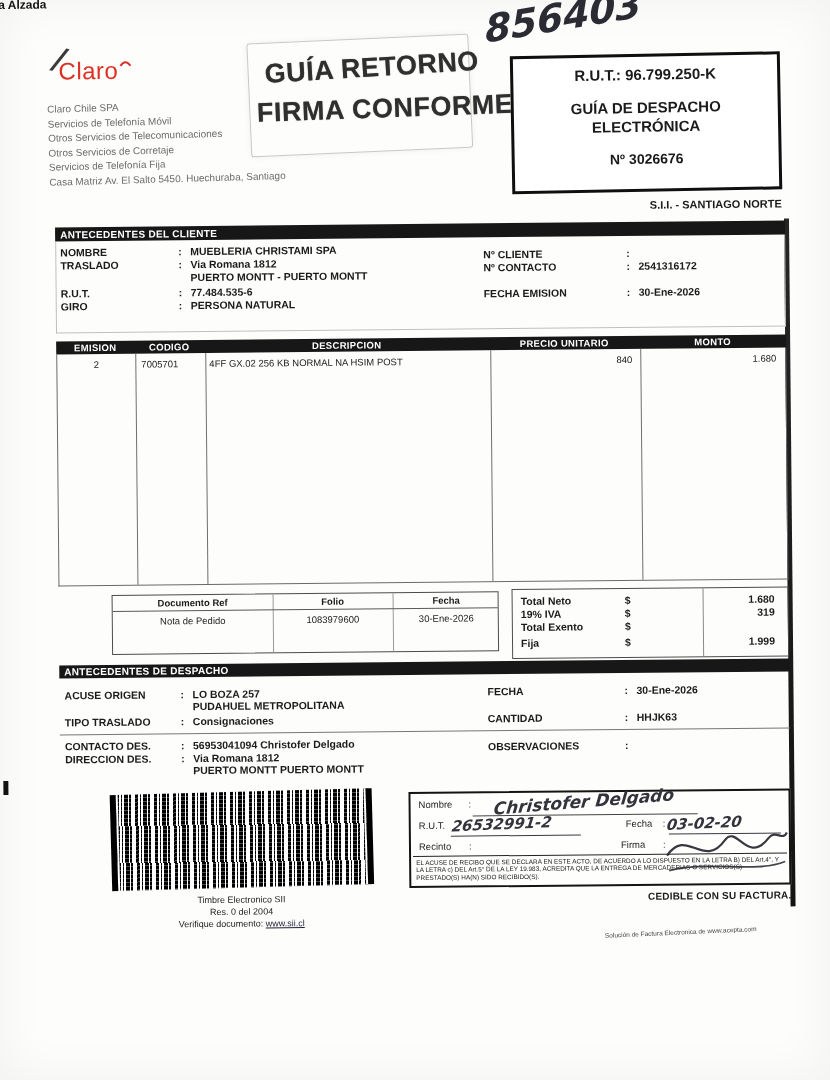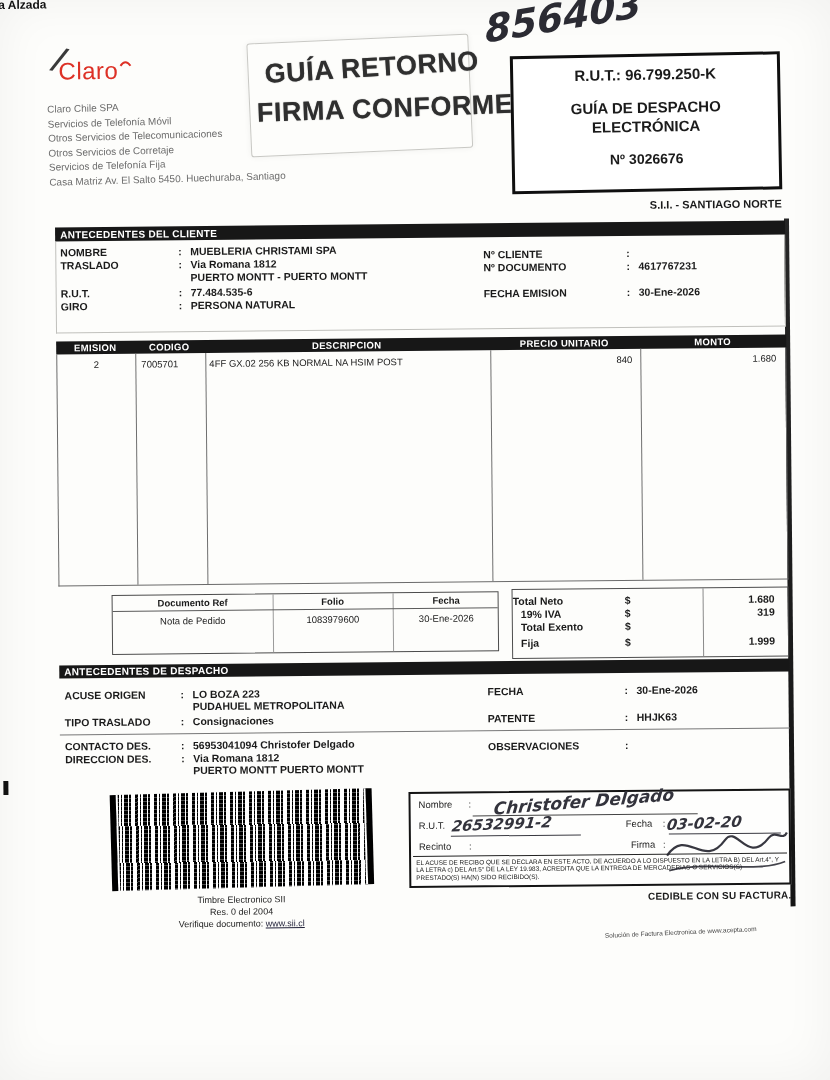--- a/index.html
+++ b/index.html
@@ -97,23 +97,23 @@
   <span class="abs val" style="left:192px;top:284px">77.484.535-6</span>
 
   <span class="abs lbl" style="left:62px;top:297px">GIRO</span>
   <span class="abs lbl" style="left:180px;top:297px">:</span>
   <span class="abs val" style="left:192px;top:297px">PERSONA NATURAL</span>
 
   <span class="abs lbl" style="left:485px;top:249px">Nº CLIENTE</span>
   <span class="abs lbl" style="left:628px;top:249px">:</span>
   <span class="abs val" style="left:640px;top:249px"></span>
 
-  <span class="abs lbl" style="left:485px;top:262px">Nº DOCUMENTO</span>
+  <span class="abs lbl" style="left:485px;top:262px">Nº CONTACTO</span>
   <span class="abs lbl" style="left:628px;top:262px">:</span>
-  <span class="abs val" style="left:640px;top:262px">4617767231</span>
+  <span class="abs val" style="left:640px;top:262px">2541316172</span>
 
   <span class="abs lbl" style="left:485px;top:288px">FECHA EMISION</span>
   <span class="abs lbl" style="left:628px;top:288px">:</span>
   <span class="abs val" style="left:640px;top:288px">30-Ene-2026</span>
 
   <div class="abs bar" style="left:57px;top:338px;width:730px;height:13px">
     <span style="left:0;width:78px;text-align:center;top:1px;font-size:9.5px">EMISION</span>
     <span style="left:78px;width:70px;text-align:center;top:1px;font-size:9.5px">CODIGO</span>
     <span style="left:148px;width:285px;text-align:center;top:1px;font-size:9.5px">DESCRIPCION</span>
     <span style="left:433px;width:150px;text-align:center;top:1px;font-size:9.5px">PRECIO UNITARIO</span>
@@ -138,41 +138,41 @@
     <span class="abs cell" style="left:0;width:160px;text-align:center;top:2px;font-weight:bold">Documento Ref</span>
     <span class="abs cell" style="left:160px;width:120px;text-align:center;top:2px;font-weight:bold">Folio</span>
     <span class="abs cell" style="left:280px;width:107px;text-align:center;top:2px;font-weight:bold">Fecha</span>
     <span class="abs cell" style="left:0;width:160px;text-align:center;top:20px">Nota de Pedido</span>
     <span class="abs cell" style="left:160px;width:120px;text-align:center;top:20px">1083979600</span>
     <span class="abs cell" style="left:280px;width:107px;text-align:center;top:20px">30-Ene-2026</span>
   </div>
 
   <div class="abs" style="left:510px;top:590px;width:277px;height:70px;border:1px solid #4c4c4c">
     <div class="vline" style="left:190px;background:#8a8a8a"></div>
-    <span class="abs lbl" style="left:0;top:5px">Total Neto</span>
+    <span class="abs lbl" style="left:8px;top:5px">Total Neto</span>
     <span class="abs lbl" style="left:112px;top:5px">$</span>
     <span class="abs val" style="left:196px;width:66px;text-align:right;top:5px">1.680</span>
     <span class="abs lbl" style="left:8px;top:18px">19% IVA</span>
     <span class="abs lbl" style="left:112px;top:18px">$</span>
     <span class="abs val" style="left:196px;width:66px;text-align:right;top:18px">319</span>
     <span class="abs lbl" style="left:8px;top:31px">Total Exento</span>
     <span class="abs lbl" style="left:112px;top:31px">$</span>
     <span class="abs val" style="left:196px;width:66px;text-align:right;top:31px"></span>
     <span class="abs lbl" style="left:8px;top:47px">Fija</span>
     <span class="abs lbl" style="left:112px;top:47px">$</span>
     <span class="abs val" style="left:196px;width:66px;text-align:right;top:47px">1.999</span>
   </div>
 
   <div class="abs bar" style="left:57px;top:662px;width:730px;height:13px">
     <span style="left:5px;top:1px">ANTECEDENTES DE DESPACHO</span>
   </div>
 
   <span class="abs lbl" style="left:62px;top:686px">ACUSE ORIGEN</span>
   <span class="abs lbl" style="left:178px;top:686px">:</span>
-  <span class="abs val" style="left:190px;top:686px">LO BOZA 223</span>
+  <span class="abs val" style="left:190px;top:686px">LO BOZA 257</span>
   <span class="abs val" style="left:190px;top:698px">PUDAHUEL  METROPOLITANA</span>
 
   <span class="abs lbl" style="left:62px;top:713px">TIPO TRASLADO</span>
   <span class="abs lbl" style="left:178px;top:713px">:</span>
   <span class="abs val" style="left:190px;top:713px">Consignaciones</span>
 
   <div class="hline" style="left:57px;top:731px;width:730px;background:#777"></div>
 
   <span class="abs lbl" style="left:62px;top:737px">CONTACTO DES.</span>
   <span class="abs lbl" style="left:178px;top:737px">:</span>
@@ -180,21 +180,21 @@
 
   <span class="abs lbl" style="left:62px;top:750px">DIRECCION DES.</span>
   <span class="abs lbl" style="left:178px;top:750px">:</span>
   <span class="abs val" style="left:190px;top:750px">Via Romana 1812</span>
   <span class="abs val" style="left:190px;top:762px">PUERTO MONTT  PUERTO MONTT</span>
 
   <span class="abs lbl" style="left:485px;top:686px">FECHA</span>
   <span class="abs lbl" style="left:622px;top:686px">:</span>
   <span class="abs val" style="left:634px;top:686px">30-Ene-2026</span>
 
-  <span class="abs lbl" style="left:485px;top:713px">PATENTE</span>
+  <span class="abs lbl" style="left:485px;top:713px">CANTIDAD</span>
   <span class="abs lbl" style="left:622px;top:713px">:</span>
   <span class="abs val" style="left:634px;top:713px">HHJK63</span>
 
   <span class="abs lbl" style="left:485px;top:741px">OBSERVACIONES</span>
   <span class="abs lbl" style="left:622px;top:741px">:</span>
   <span class="abs val" style="left:634px;top:741px"></span>
 
   <div class="abs pdf417" style="left:107px;top:790px;width:262px;height:96px;transform:rotate(-1deg)"></div>
   <div class="abs timbre" style="left:122px;top:892px;width:230px">
     <div>Timbre Electronico SII</div>
@@ -204,21 +204,21 @@
 
   <div class="abs recibo" style="left:405px;top:792px;width:382px;height:96px">
     <span class="r-lbl" style="left:8px;top:5px">Nombre</span>
     <span class="r-lbl" style="left:58px;top:5px">:</span>
     <span class="r-lbl" style="left:8px;top:26px">R.U.T.</span>
     <span class="r-lbl" style="left:58px;top:26px">:</span>
     <span class="r-lbl" style="left:8px;top:47px">Recinto</span>
     <span class="r-lbl" style="left:58px;top:47px">:</span>
     <span class="r-lbl" style="left:215px;top:26px">Fecha</span>
     <span class="r-lbl" style="left:252px;top:26px">:</span>
-    <span class="r-lbl" style="left:220px;top:47px">Firma</span>
+    <span class="r-lbl" style="left:210px;top:47px">Firma</span>
     <span class="r-lbl" style="left:252px;top:47px">:</span>
     <div class="hline" style="left:62px;top:22px;width:225px;background:#444"></div>
     <div class="hline" style="left:40px;top:42px;width:130px;background:#3a3a42"></div>
     <div class="hline" style="left:258px;top:42px;width:112px;background:#3a3a42"></div>
     <div class="legal" style="left:2px;top:62px;width:374px">EL ACUSE DE RECIBO QUE SE DECLARA EN ESTE ACTO, DE ACUERDO A LO DISPUESTO EN LA LETRA B) DEL Art.4°, Y LA LETRA c) DEL Art.5° DE LA LEY 19.983, ACREDITA QUE LA ENTREGA DE MERCADERIAS O SERVICIOS(S) PRESTADO(S) HA(N) SIDO RECIBIDO(S).</div>
   </div>
 
   <div class="abs hand" style="left:490px;top:793px;font-size:17px;transform:rotate(-4deg) skewX(-10deg)">Christofer Delgado</div>
   <div class="abs hand" style="left:448px;top:816px;font-size:15px;transform:rotate(-2deg) skewX(-10deg)">26532991-2</div>
   <div class="abs hand" style="left:663px;top:817px;font-size:15px;transform:rotate(-2deg) skewX(-10deg)">03-02-20</div>

